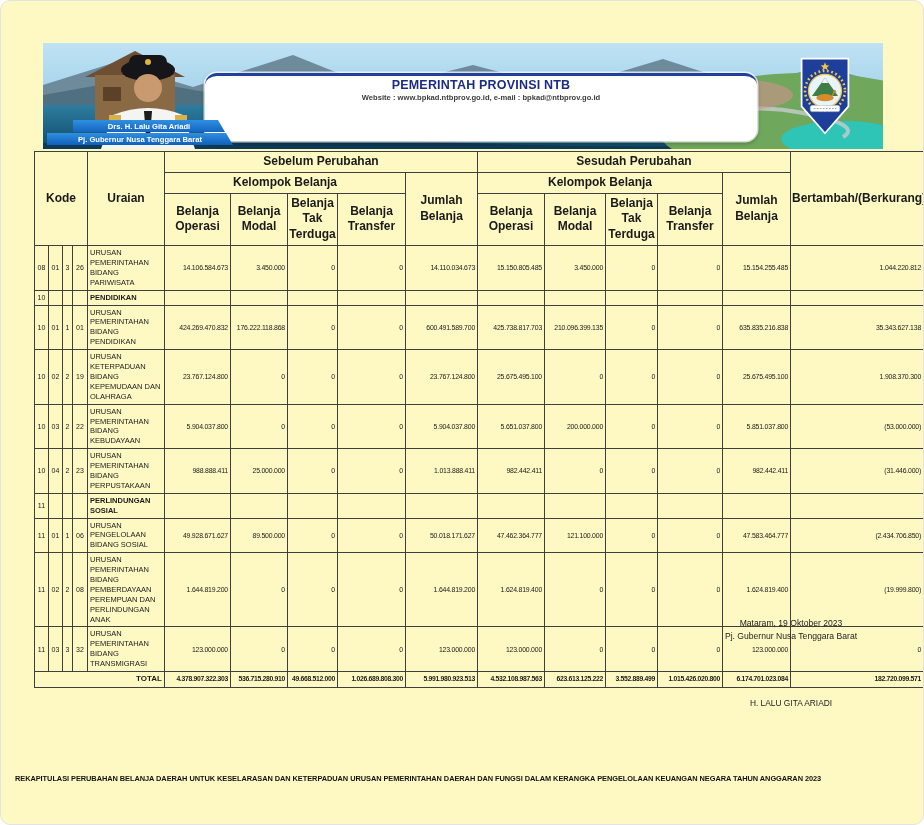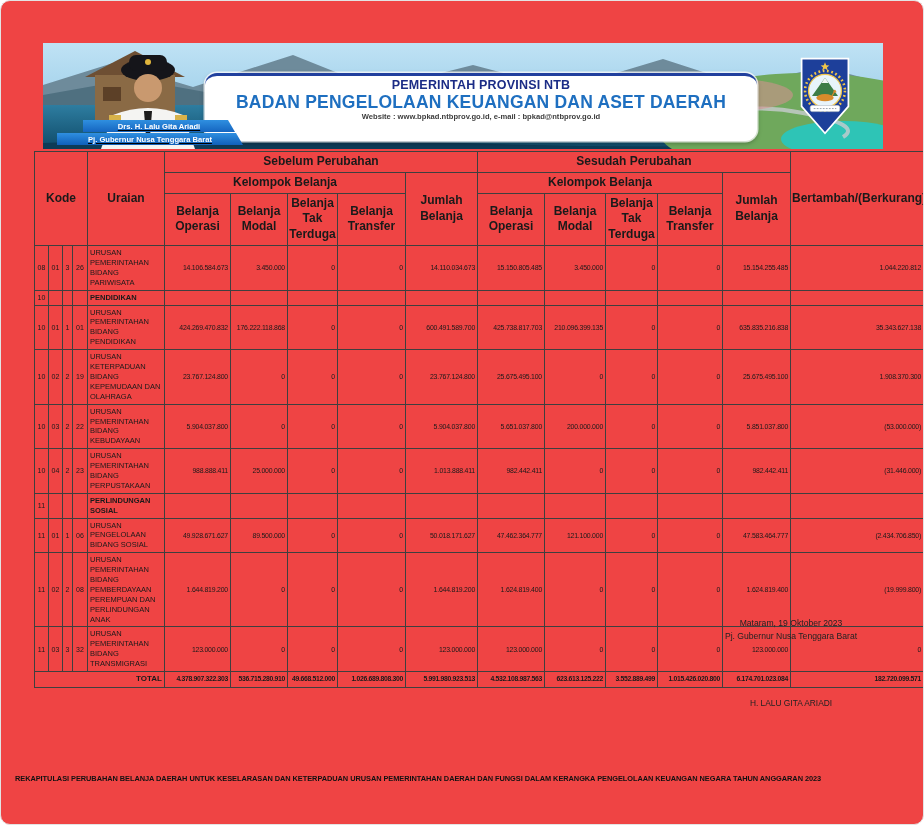--- a/index.html
+++ b/index.html
@@ -1,30 +1,30 @@
 <!DOCTYPE html>
 <html><head>
 <meta charset="utf-8">
 <style>
   html,body{margin:0;padding:0;background:#fff;}
-  .page{position:relative;width:924px;height:825px;background:#ef4444;
+  .page{position:relative;width:924px;height:825px;background:#fef9c3;
         border:1px solid #e3e3e3;border-radius:10px;overflow:hidden;box-sizing:border-box;
         font-family:"Liberation Sans",sans-serif;}
 
   
   .banner{position:absolute;left:42px;top:42px;width:840px;height:106px;overflow:hidden;}
   .banner svg.bg{position:absolute;left:0;top:0;width:100%;height:100%;}
   .letterhead{position:absolute;left:162px;top:30px;width:552px;height:68px;background:#fff;
         border-radius:12px;border-top:3px solid #21409e;
         box-shadow:0 0 0 1.5px rgba(255,255,255,.75), 0 2px 5px rgba(0,0,0,.35);
         text-align:center;padding-top:3px;box-sizing:border-box;}
   .lh1{font-size:12.5px;font-weight:bold;color:#1b2c86;letter-spacing:.2px;line-height:1.1;}
   .lh2{font-size:17.5px;font-weight:bold;color:#1e6fc0;letter-spacing:.2px;line-height:1.1;}
   .lh3,.lh4{font-size:7.6px;font-weight:bold;color:#3d3d3d;line-height:1.3;}
-  .nameplate{position:absolute;left:14px;bottom:4px;width:192px;text-decoration:underline;}
+  .nameplate{position:absolute;left:4px;bottom:4px;width:192px;}
   .np1{margin-left:26px;width:152px;background:linear-gradient(#2f8fe0,#1565c0);
         clip-path:polygon(0 0,calc(100% - 7px) 0,100% 100%,0 100%);
         color:#fff;font-size:7.6px;font-weight:bold;text-align:center;padding:1.5px 0;}
   .np2{margin-top:1px;width:186px;background:linear-gradient(#2f8fe0,#1060ba);
         clip-path:polygon(0 0,calc(100% - 7px) 0,100% 100%,0 100%);
         color:#fff;font-size:7.6px;font-weight:bold;text-align:center;padding:1.5px 0;}
   .crest{position:absolute;right:32px;top:11px;width:52px;height:84px;}
 
   
   table.budget{position:absolute;left:33px;top:150px;width:889px;border-collapse:collapse;
@@ -86,21 +86,20 @@
       <circle cx="105" cy="19" r="3" fill="#e0b53c"></circle>
       <circle cx="105" cy="45" r="14" fill="#c9996f"></circle>
       <path d="M58,106 L70,72 Q105,58 140,72 L152,106 Z" fill="#f4f4f2"></path>
       <polygon points="101,68 109,68 107,94 103,94" fill="#1c1c1c"></polygon>
       <rect x="66" y="72" width="12" height="5" fill="#d7b24a"></rect>
       <rect x="132" y="72" width="12" height="5" fill="#d7b24a"></rect>
     </svg>
 
     <div class="letterhead">
       <div class="lh1">PEMERINTAH PROVINSI NTB</div>
-      <div class="lh2">BADAN PENGELOLAAN KEUANGAN DAN ASET DAERAH</div>
       <div class="lh4">Website : www.bpkad.ntbprov.go.id, e-mail : bpkad@ntbprov.go.id</div>
     </div>
 
     <div class="nameplate">
       <div class="np1">Drs. H. Lalu Gita Ariadi</div>
       <div class="np2">Pj. Gubernur Nusa Tenggara Barat</div>
     </div>
 
     <div class="crest">
       <svg viewBox="0 0 60 92" width="52" height="84">

